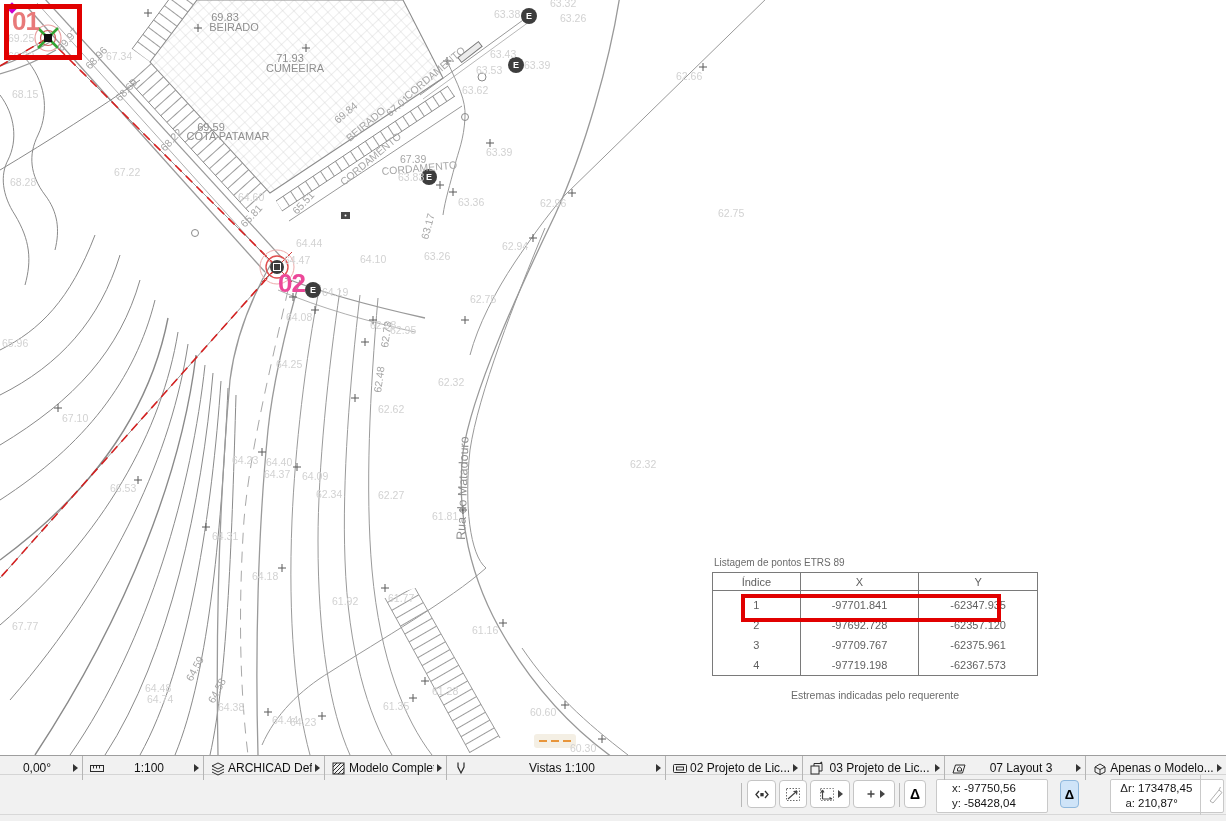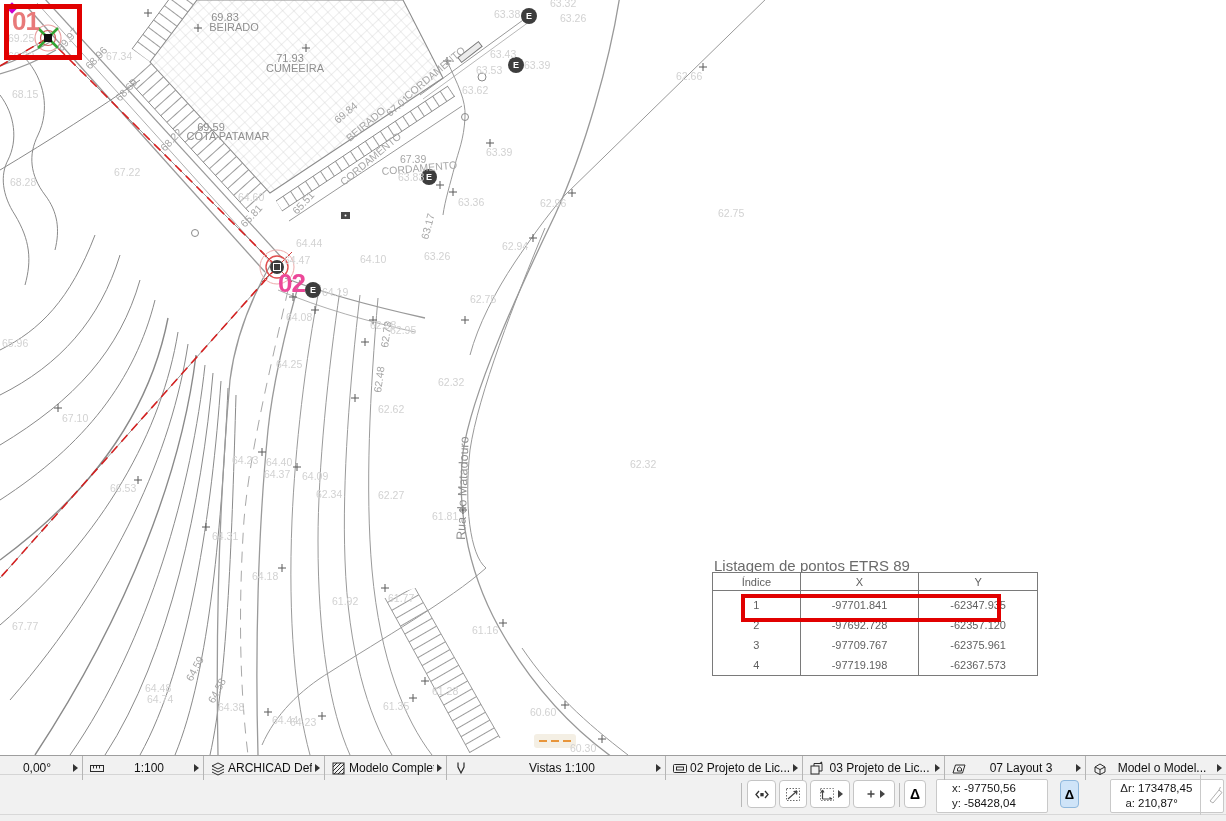--- a/index.html
+++ b/index.html
@@ -14,21 +14,21 @@
   .plan{fill:#8f8f8f;font-size:11px;text-anchor:middle;}
   .street{fill:#8f8f8f;font-size:12.5px;}
   
   .redbox{position:absolute;border:4px solid #e10000;pointer-events:none;z-index:30;}
   .rb-01{left:4px;top:4px;width:68px;height:46px;border-width:5px;}
   .rb-row{left:741px;top:594px;width:252px;height:20px;}
   .marker-num{position:absolute;font-weight:bold;font-size:26px;letter-spacing:-1px;z-index:31;text-align:center;}
   .m01{left:12px;top:6px;color:#e87a7a;}
   .m02{left:278px;top:268px;color:#ec4899;}
   
-  .tbl-title{position:absolute;left:714px;top:557px;font-size:15px;color:#6b6b6b;z-index:5;text-align:right;}
+  .tbl-title{position:absolute;left:714px;top:557px;font-size:10px;color:#6b6b6b;z-index:5;text-align:right;}
   .pt-table{position:absolute;left:712px;top:572px;width:326px;border-collapse:collapse;
             font-size:11px;color:#5f5f5f;z-index:5;background:#fff;padding-left:8px;}
   .pt-table th,.pt-table td{border-left:1px solid #7a7a7a;border-right:1px solid #7a7a7a;
             text-align:center;font-weight:normal;padding:0;}
   .pt-table thead th{border-top:1px solid #7a7a7a;border-bottom:1px solid #7a7a7a;height:17px;}
   .pt-table td{height:20px;}
   .pt-table tr.sp td{height:4px;border-bottom:none;}
   .pt-table tbody tr:last-child td{border-bottom:1px solid #7a7a7a;}
   .tbl-foot{position:absolute;width:340px;left:705px;text-align:center;font-size:10.5px;
             color:#6b6b6b;z-index:5;}
@@ -326,20 +326,21 @@
             <td>-97709.767</td>
             <td>-62375.961</td>
           </tr>
           <tr>
             <td>4</td>
             <td>-97719.198</td>
             <td>-62367.573</td>
           </tr>
         </tbody>
     </table>
+    <div class="tbl-foot f2">Estremas indicadas pelo requerente</div>
 
     <div class="redbox rb-01"></div>
     <div class="redbox rb-row"></div>
     <div class="marker-num m01">01</div>
     <div class="marker-num m02">02</div>
   </div>
 
   <div class="infobar">
     <div class="seg" style="width:83px">
       <span class="lbl">0,00°</span>
@@ -416,21 +417,21 @@
       <span class="lbl">07 Layout 3</span>
         <span class="tri"></span>
     </div>
     <div class="seg" style="width:140px;border-right:none">
       <span class="ic">
         <svg width="16" height="15" fill="none" stroke="#2b2b2b">
             <path d="M3,6 L8,3 L13,6 L13,11 L8,13.5 L3,11 Z"></path>
             <path d="M3,6 L8,8.5 L13,6 M8,8.5 V13.5"></path>
           </svg>
       </span>
-      <span class="lbl">Model o Model...</span>
+      <span class="lbl">Apenas o Modelo...</span>
         <span class="tri"></span>
     </div>
   </div>
 
   <div class="trackerbar">
     <div class="vdiv" style="left:741px"></div>
 
     <div class="tbtn" style="left:747px;width:29px">
       <svg width="16" height="15" fill="none" stroke="#333" stroke-width="1.3">
         <path d="M5,4 L2,7.5 L5,11 M11,4 L14,7.5 L11,11"></path>

